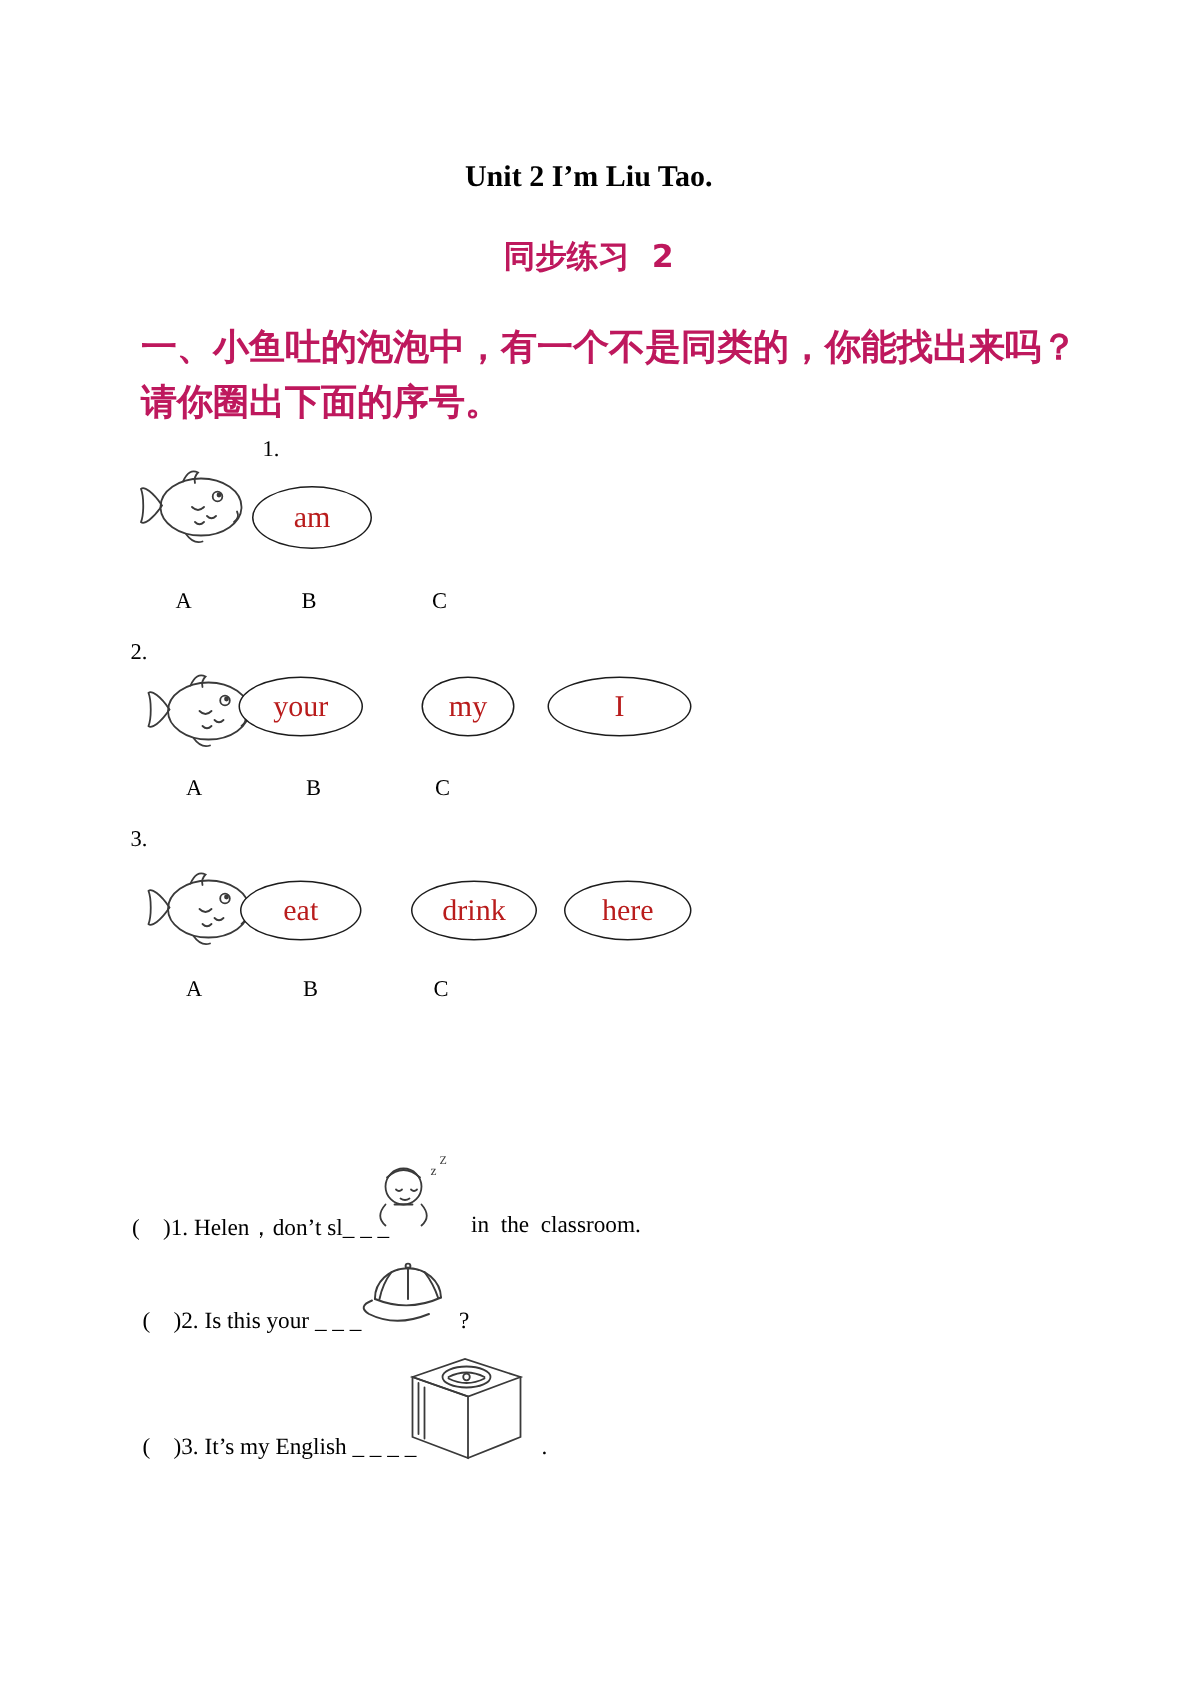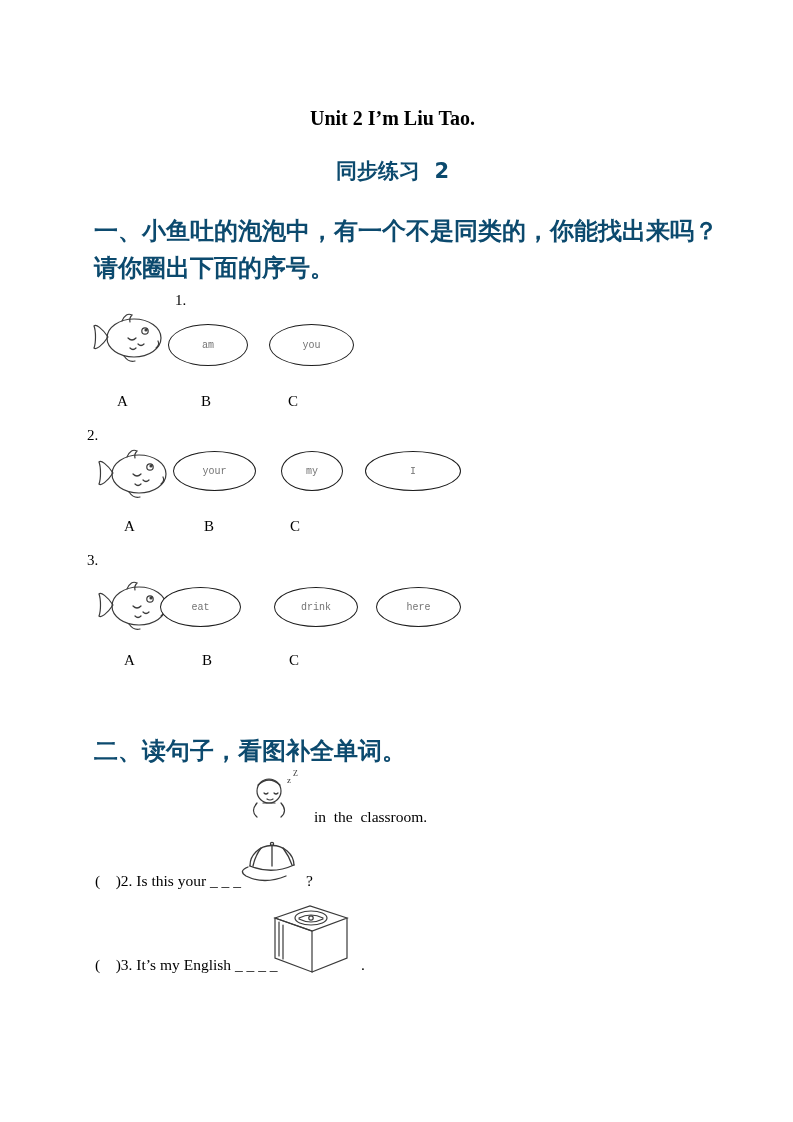--- a/index.html
+++ b/index.html
@@ -9,21 +9,21 @@
     width:785px;
     height:1122px;
     background:#ffffff;
     overflow:hidden;
     color:#111;
   }
   .abs { position:absolute; }
   .cjk-bold {
     font-family:"DejaVu Sans","Liberation Sans",sans-serif;
     font-weight:bold;
-    color:#0c4a6e;
+    color:#be185d;
   }
   .title {
     left:0; top:107px; width:100%;
     text-align:center;
     font-family:"Liberation Serif", serif;
     font-weight:bold;
     font-size:20px;
     color:#000;
   }
   .subtitle {
@@ -43,23 +43,23 @@
     font-size:15px;
     color:#000;
   }
   .bubble {
     position:absolute;
     border:1.3px solid #1c1c1c;
     border-radius:50%;
     display:flex;
     align-items:center;
     justify-content:center;
-    font-family:Liberation Mono, monospace;
-    font-size:10px;
-    color:#737373;
+    font-family:Liberation Serif, serif;
+    font-size:20px;
+    color:#b91c1c;
     background:#fff;
   }
   .opt {
     font-family:"Liberation Serif", serif;
     font-size:15px;
     color:#000;
   }
   .sent {
     font-family:"Liberation Serif", serif;
     font-size:15.5px;
@@ -89,21 +89,20 @@
         <path d="M32,46 q5,7 11,5"></path>
         <circle cx="53" cy="21" r="3.2"></circle>
         <circle cx="54" cy="20" r="1" fill="#3a3a3a"></circle>
         <path d="M66,31 q2,4 -2,7"></path>
         <path d="M36,28 q4,4 8,0 M46,34 q3,3 6,0 M38,38 q3,3 6,0"></path>
       </g>
     </svg>
   </span>
 
   <span class="bubble" style="left:168px; top:324px; width:80px; height:42px;">am</span>
-  <span class="bubble" style="left:269px; top:324px; width:85px; height:42px;">you</span>
 
   <span class="abs opt" style="left:117px; top:393px;">A</span>
   <span class="abs opt" style="left:201px; top:393px;">B</span>
   <span class="abs opt" style="left:288px; top:393px;">C</span>
 
   <span class="abs qnum" style="left:87px; top:427px;">2.</span>
 
   <span class="abs" style="left:97px; top:446px;">
     <svg viewBox="0 0 74 54" width="74" height="54">
       <g fill="none" stroke="#3a3a3a" stroke-width="1.2" stroke-linecap="round">
@@ -112,21 +111,21 @@
         <path d="M30,11 q4,-9 10,-6 q-3,3 -2,7"></path>
         <path d="M32,46 q5,7 11,5"></path>
         <circle cx="53" cy="21" r="3.2"></circle>
         <circle cx="54" cy="20" r="1" fill="#3a3a3a"></circle>
         <path d="M66,31 q2,4 -2,7"></path>
         <path d="M36,28 q4,4 8,0 M46,34 q3,3 6,0 M38,38 q3,3 6,0"></path>
       </g>
     </svg>
   </span>
 
-  <span class="bubble" style="left:173px; top:451px; width:83px; height:40px;">your</span>
+  <span class="bubble" style="left:159px; top:451px; width:83px; height:40px;">your</span>
   <span class="bubble" style="left:281px; top:451px; width:62px; height:40px;">my</span>
   <span class="bubble" style="left:365px; top:451px; width:96px; height:40px;">I</span>
 
   <span class="abs opt" style="left:124px; top:518px;">A</span>
   <span class="abs opt" style="left:204px; top:518px;">B</span>
   <span class="abs opt" style="left:290px; top:518px;">C</span>
 
   <span class="abs qnum" style="left:87px; top:552px;">3.</span>
 
   <span class="abs" style="left:97px; top:578px;">
@@ -145,36 +144,36 @@
   </span>
 
   <span class="bubble" style="left:160px; top:587px; width:81px; height:40px;">eat</span>
   <span class="bubble" style="left:274px; top:587px; width:84px; height:40px;">drink</span>
   <span class="bubble" style="left:376px; top:587px; width:85px; height:40px;">here</span>
 
   <span class="abs opt" style="left:124px; top:652px;">A</span>
   <span class="abs opt" style="left:202px; top:652px;">B</span>
   <span class="abs opt" style="left:289px; top:652px;">C</span>
 
-  <div class="abs cjk-bold sec-heading s2-heading">二、读句子，看图补全单词。</div>
 
   <span class="abs" style="left:243px; top:768px;">
     <svg viewBox="0 0 60 52" width="60" height="52">
       <g fill="none" stroke="#3a3a3a" stroke-width="1.2" stroke-linecap="round">
         <circle cx="26" cy="23" r="12"></circle>
         <path d="M15,17 q11,-10 22,0"></path>
         <path d="M21,25 q2,2 4,0 M31,25 q2,2 4,0"></path>
         <path d="M24,31 q3,2 6,0"></path>
         <path d="M14,35 q-7,8 0,14 M38,35 q7,8 0,14"></path>
         <path d="M20,35 l12,0"></path>
       </g>
       <text x="44" y="15" font-size="9" fill="#3a3a3a" font-family="Liberation Serif, serif">z</text>
       <text x="50" y="8" font-size="8" fill="#3a3a3a" font-family="Liberation Serif, serif">Z</text>
     </svg>
   </span>
+  <span class="abs sent" style="left:88px; top:808px;">(    )1. Helen，don’t sl_ _ _</span>
   <span class="abs sent" style="left:314px; top:808px;">in  the  classroom.</span>
 
   <span class="abs" style="left:236px; top:836px;">
     <svg viewBox="0 0 68 50" width="68" height="50">
       <g fill="none" stroke="#3a3a3a" stroke-width="1.3" stroke-linecap="round">
         <path d="M14,30 a22,20 0 0 1 44,-1"></path>
         <path d="M14,30 q22,9 44,-1"></path>
         <path d="M36,9 l0,21"></path>
         <path d="M25,12 q-6,8 -8,18 M47,12 q6,8 9,17"></path>
         <path d="M12,31 q-10,4 -2,9 q18,9 40,0"></path>

